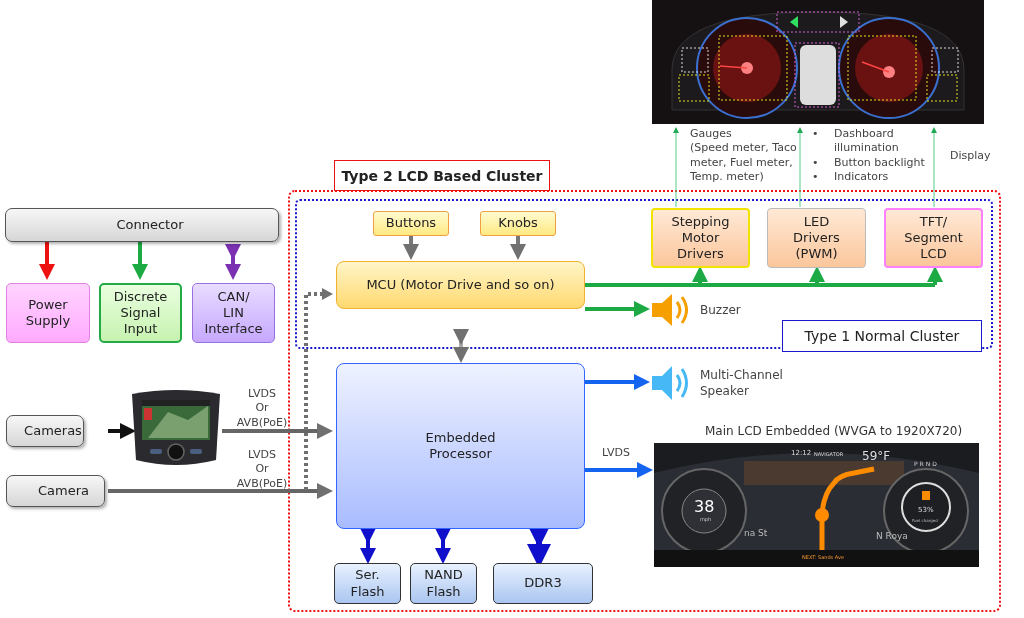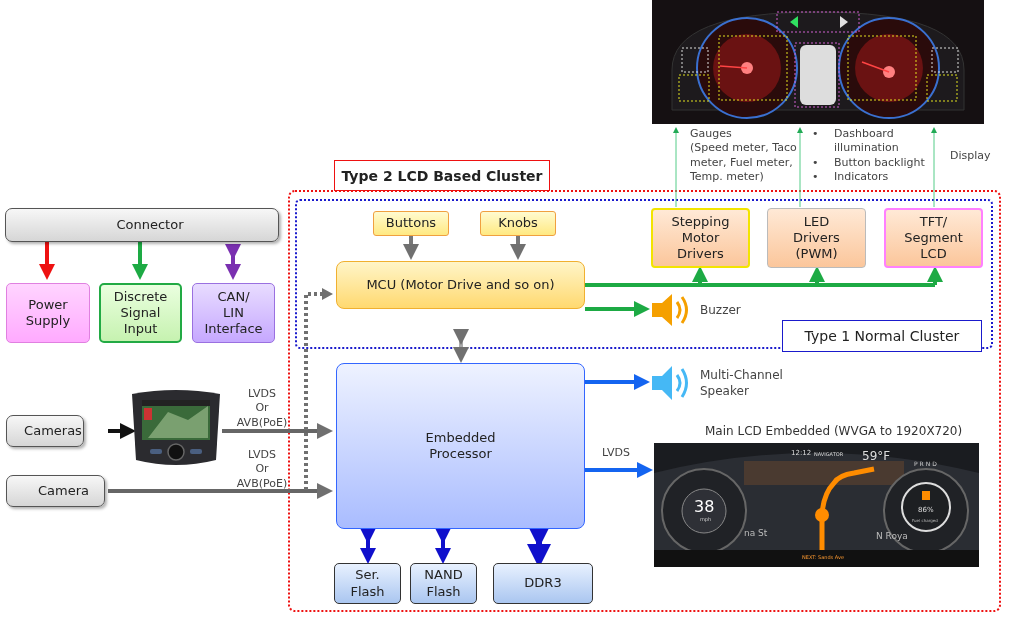--- a/index.html
+++ b/index.html
@@ -226,18 +226,18 @@
     <path d="M168,124 L168,70 Q170,50 180,40 Q185,32 200,30 L220,26" fill="none" stroke="#ff8c00" stroke-width="5"></path>
     <circle cx="168" cy="72" r="7" fill="#ff8c00"></circle>
     <rect x="0" y="107" width="325" height="17" fill="#111"></rect>
   </svg>
   <div class="abs" style="left:137px;top:6px;font-size:7px;color:#ddd;">12:12</div>
   <div class="abs" style="left:160px;top:8px;font-size:5px;color:#ddd;">NAVIGATOR</div>
   <div class="abs" style="left:196px;top:6px;font-size:12px;color:#ddd;margin-left:12px;">59°F</div>
   <div class="abs" style="left:260px;top:17px;font-size:6px;color:#ccc;letter-spacing:2px;">PRND</div>
   <div class="abs" style="left:40px;top:54px;font-size:16px;color:#fff;">38</div>
   <div class="abs" style="left:46px;top:73px;font-size:5px;color:#ccc;">mph</div>
-  <div class="abs" style="left:264px;top:63px;font-size:7px;color:#ddd;">86%</div>
+  <div class="abs" style="left:264px;top:63px;font-size:7px;color:#ddd;">53%</div>
   <div class="abs" style="left:258px;top:75px;font-size:4px;color:#bbb;">Fuel charged</div>
   <div class="abs" style="left:90px;top:85px;font-size:9px;color:#bbb;">na St</div>
   <div class="abs" style="left:222px;top:88px;font-size:9px;color:#bbb;">N Roya</div>
   <div class="abs" style="left:148px;top:111px;font-size:5px;color:#ff9a30;">NEXT: Sands Ave</div>
 </div>
 
 </body></html>

